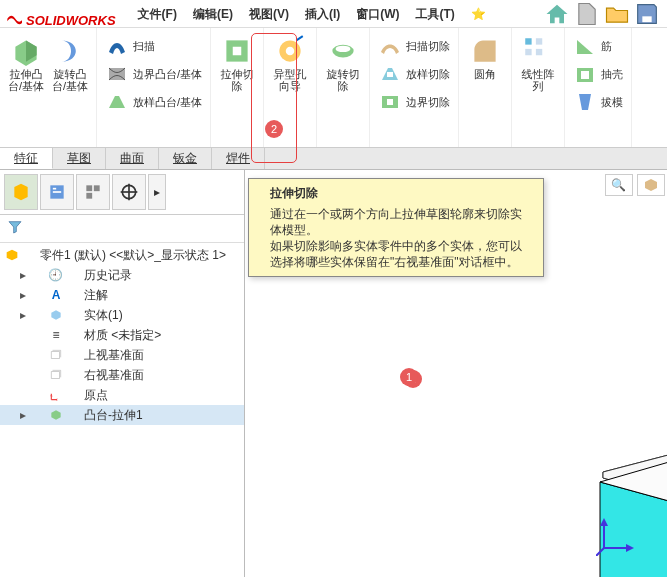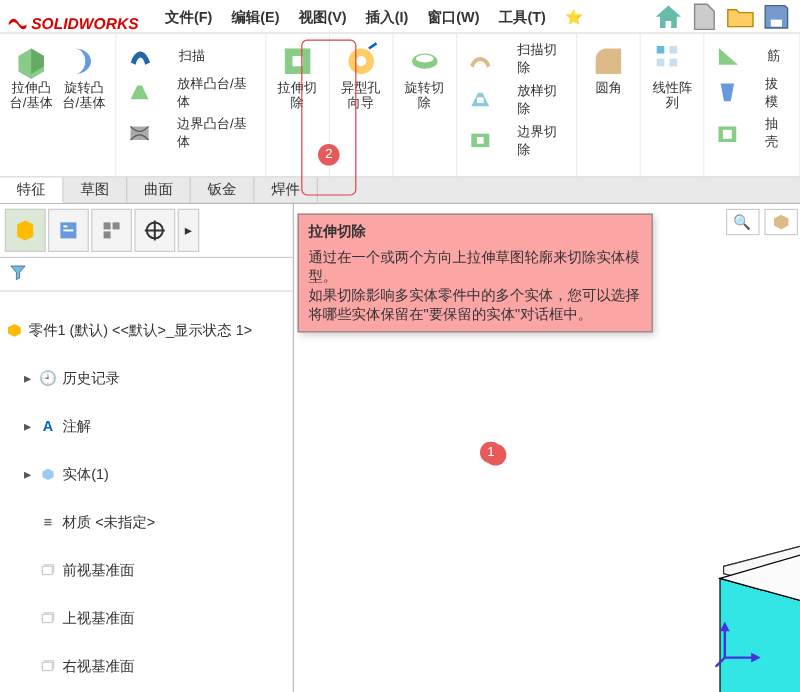--- a/index.html
+++ b/index.html
@@ -1,58 +1,58 @@
 <!DOCTYPE html>
 <html><head>
 <meta charset="utf-8">
 <style>
   * { box-sizing: border-box; margin: 0; padding: 0; font-family: "Microsoft YaHei", sans-serif; }
   body { width: 667px; height: 577px; background: #fff; overflow: hidden; font-size: 12px; color: #333; position: relative; }
 
   .menubar { display: flex; align-items: center; height: 28px; padding: 0 6px; border-bottom: 1px solid #ddd; }
-  .logo { display: flex; gap: 4px; color: #d00; font-weight: 700; font-style: italic; font-size: 13px; padding-right: 14px; margin-top: 13px; }
+  .logo { display: flex; align-items: center; gap: 4px; color: #d00; font-weight: 700; font-style: italic; font-size: 13px; padding-right: 14px; margin-top: 13px; }
   .logo svg { width: 16px; height: 16px; }
   .menu-item { padding: 12px 8px; line-height: 28px; cursor: default; font-weight: bold; }
   .menu-right { margin-left: auto; display: flex; gap: 2px; }
 
   .toolbar { display: flex; height: 120px; border-bottom: 1px solid #ccc; }
   .tool-col { display: flex; flex-direction: column; align-items: center; justify-content: flex-start; padding: 4px 4px; border-right: 1px solid #eee; }
   .tool-big { display: flex; flex-direction: column; align-items: center; width: 44px; padding: 2px; cursor: pointer; }
   .tool-big .lbl { text-align: center; font-size: 11px; line-height: 12px; margin-top: 0; }
-  .tool-row { display: flex; align-items: center; gap: 20px; padding: 2px 4px; cursor: pointer; }
+  .tool-row { display: flex; align-items: center; gap: 4px; padding: 2px 4px; cursor: pointer; }
   .tool-row svg { width: 24px; height: 24px; }
   .tool-row .lbl { font-size: 11px; }
   .ribbon-icon { width: 34px; height: 34px; }
   .small-icon { width: 28px; height: 28px; }
 
   .highlight-box { position: absolute; border: 1px solid #e64040; border-radius: 5px; pointer-events: none; }
   .badge { position: absolute; width: 18px; height: 18px; border-radius: 50%; background: #e75a5a; color: #fff; display: flex; align-items: center; justify-content: center; font-size: 11px; pointer-events: none; }
 
   .tabstrip { display: flex; height: 22px; background: #e9e9e9; border-bottom: 1px solid #bbb; }
-  .tab { padding: 0 14px; line-height: 21px; border-right: 1px solid #ccc; cursor: pointer; }
+  .tab { padding: 0 14px; line-height: 21px; border-right: 1px solid #ccc; cursor: pointer; text-decoration: underline; }
   .tab.active { background: #fff; border-bottom: 1px solid #fff; }
 
   .workspace { display: flex; height: calc(100% - 28px - 120px - 22px); position: relative; }
   .side-panel { width: 245px; border-right: 1px solid #bbb; display: flex; flex-direction: column; }
   .side-tabs { display: flex; gap: 2px; padding: 4px; border-bottom: 1px solid #ccc; }
   .side-tab { width: 34px; height: 36px; border: 1px solid #ccc; display: flex; align-items: center; justify-content: center; cursor: pointer; background:#f4f4f4; }
   .side-tab.active { background: #dbe8d6; }
   .filterbar { padding: 4px 6px; border-bottom: 1px solid #ddd; }
   .tree { flex: 1; overflow: auto; padding: 2px 0; }
-  .tree-row { display: flex; align-items: center; gap: 4px; padding: 1px 4px; line-height: 18px; cursor: pointer; margin-top: 20px; }
+  .tree-row { display: flex; align-items: center; gap: 20px; padding: 1px 4px; line-height: 18px; cursor: pointer; }
   .tree-row .exp { width: 10px; text-align: center; color: #555; }
   .tree-row .ticon { width: 16px; height: 16px; display:flex;align-items:center;justify-content:center }
   .tree-row.selected { background: #d6e7f5; }
   .indent-1 { padding-left: 18px; }
 
   .viewport { flex: 1; position: relative; background: #fff; overflow: hidden; }
   .view-tools { position: absolute; right: 2px; top: 4px; display: flex; gap: 4px; }
   .view-tools .vt { width: 28px; height: 22px; border: 1px solid #ccc; display:flex;align-items:center;justify-content:center; cursor:pointer }
 
-  .tooltip { position: absolute; left: 248px; top: 178px; width: 296px; background: #fca5a5; border: 1px solid #888; padding: 6px 8px; font-size: 12px; box-shadow: 2px 2px 6px rgba(0,0,0,.2); }
+  .tooltip { position: absolute; left: 248px; top: 178px; width: 296px; background: #fef9c3; border: 1px solid #888; padding: 6px 21px; font-size: 12px; box-shadow: 2px 2px 6px rgba(0,0,0,.2); }
   .tooltip .tt-title { font-weight: 700; margin-bottom: 4px; }
   .tooltip .tt-body { line-height: 16px; }
 
   .model3d { position: absolute; left: 300px; top: 260px; }
 
   .triad { position:absolute; left:351px; top:346px; }
   .triad line { stroke-width:2; }
 </style>
 </head>
 <body>
@@ -110,30 +110,30 @@
   </div>
   <div class="tool-col" style="align-items:flex-start">
     <div class="tool-row">
       <svg viewBox="0 0 24 24">
           <path fill="#26a" d="M4 18C8 6 16 6 20 18l-4 2C14 12 10 12 8 20z"></path>
         </svg>
       <span class="lbl">扫描</span>
     </div>
     <div class="tool-row">
       <svg viewBox="0 0 24 24">
-          <path fill="#8c8" d="M4 18 10 6h4l6 12z"></path>
-        </svg>
-      <span class="lbl">放样凸台/基体</span>
-    </div>
-    <div class="tool-row">
-      <svg viewBox="0 0 24 24">
           <path fill="#aaa" d="M4 6h16v12H4z"></path>
           <path stroke="#555" fill="none" d="M4 6c6 6 10 6 16 0M4 18c6-6 10-6 16 0"></path>
         </svg>
       <span class="lbl">边界凸台/基体</span>
+    </div>
+    <div class="tool-row">
+      <svg viewBox="0 0 24 24">
+          <path fill="#8c8" d="M4 18 10 6h4l6 12z"></path>
+        </svg>
+      <span class="lbl">放样凸台/基体</span>
     </div>
   </div>
 
   <div class="tool-col">
     <div class="tool-big">
       <svg class="ribbon-icon" viewBox="0 0 32 32">
           <rect x="6" y="6" width="20" height="20" fill="#8c8"></rect>
           <rect x="12" y="12" width="8" height="8" fill="#fff"></rect>
         </svg>
       <span class="lbl" style="white-space:pre">拉伸切
@@ -206,30 +206,30 @@
   </div>
   <div class="tool-col" style="align-items:flex-start">
     <div class="tool-row">
       <svg viewBox="0 0 24 24">
           <path fill="#8c8" d="M4 20V6l16 14z"></path>
         </svg>
       <span class="lbl">筋</span>
     </div>
     <div class="tool-row">
       <svg viewBox="0 0 24 24">
-          <path fill="#69d" d="M6 4h12l-3 16H9z"></path>
-        </svg>
-      <span class="lbl">拔模</span>
-    </div>
-    <div class="tool-row">
-      <svg viewBox="0 0 24 24">
           <path fill="#8c8" d="M4 6h16v14H4z"></path>
           <rect x="8" y="9" width="8" height="8" fill="#fff"></rect>
         </svg>
       <span class="lbl">抽壳</span>
+    </div>
+    <div class="tool-row">
+      <svg viewBox="0 0 24 24">
+          <path fill="#69d" d="M6 4h12l-3 16H9z"></path>
+        </svg>
+      <span class="lbl">拔模</span>
     </div>
   </div>
 </div>
 
 <div class="highlight-box" style="left:251px; top:33px; width:46px; height:130px"></div>
 <div class="badge" style="left:265px; top:120px">2</div>
 
 <div class="tabstrip">
   <div class="tab active">特征</div>
   <div class="tab">草图</div>
@@ -307,29 +307,20 @@
           <span class="ticon">≡</span>
           <span>材质 &lt;未指定&gt;</span>
         </div>
       <div class="tree-row indent-1">
           <span class="exp"></span>
           <span class="ticon">
             <svg width="14" height="14" viewBox="0 0 24 24">
               <path fill="none" stroke="#aaa" d="M4 6h14v12H4z M6 4h14v12"></path>
             </svg>
           </span>
-          <span>前视基准面</span>
-        </div>
-      <div class="tree-row indent-1">
-          <span class="exp"></span>
-          <span class="ticon">
-            <svg width="14" height="14" viewBox="0 0 24 24">
-              <path fill="none" stroke="#aaa" d="M4 6h14v12H4z M6 4h14v12"></path>
-            </svg>
-          </span>
           <span>上视基准面</span>
         </div>
       <div class="tree-row indent-1">
           <span class="exp"></span>
           <span class="ticon">
             <svg width="14" height="14" viewBox="0 0 24 24">
               <path fill="none" stroke="#aaa" d="M4 6h14v12H4z M6 4h14v12"></path>
             </svg>
           </span>
           <span>右视基准面</span>
@@ -406,14 +397,14 @@
 
     <div class="badge" style="left:404px; top:370px; position:fixed">1</div>
   </div>
 </div>
 
 <div class="badge" style="left:400px; top:368px">1</div>
 
 <div class="tooltip">
   <div class="tt-title">拉伸切除</div>
   <div class="tt-body" style="white-space:pre-wrap">通过在一个或两个方向上拉伸草图轮廓来切除实体模型。
-如果切除影响多实体零件中的多个实体，您可以选择将哪些实体保留在"要保留的实体"对话框中。</div>
+如果切除影响多实体零件中的多个实体，您可以选择将哪些实体保留在"右视基准面"对话框中。</div>
 </div>
 
 </body></html>

